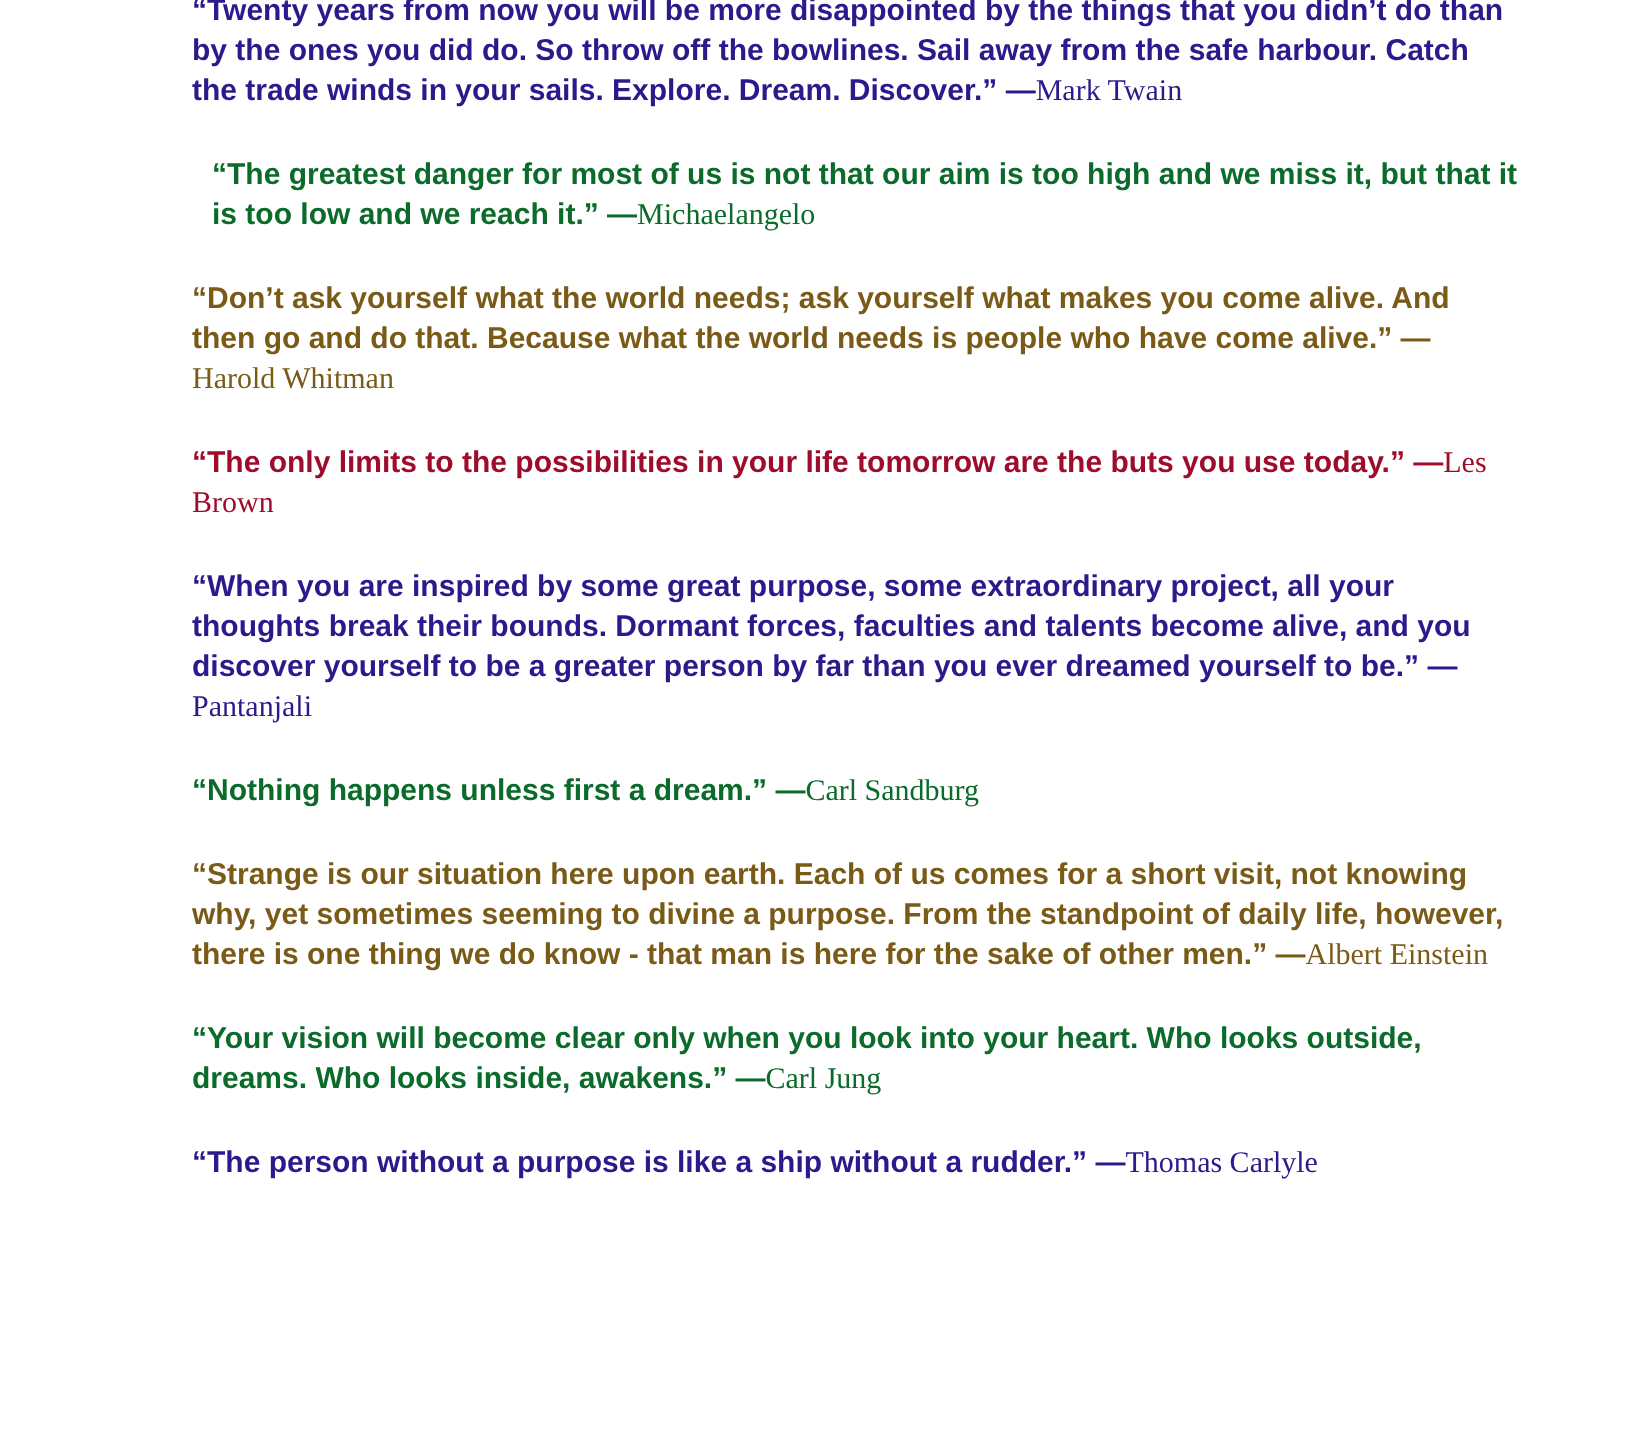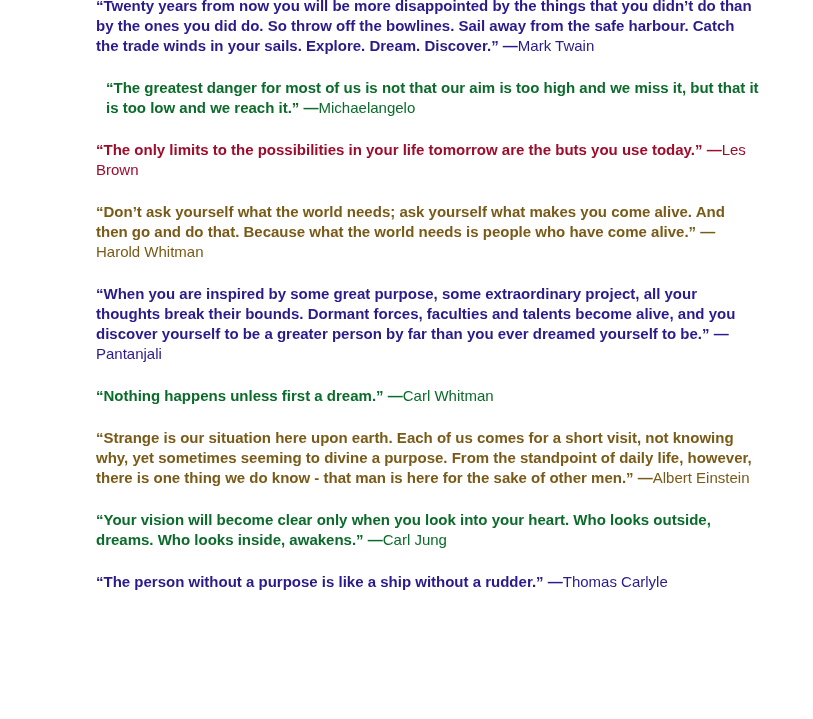--- a/index.html
+++ b/index.html
@@ -27,34 +27,35 @@
     margin-bottom: 22px;
   }
   .quote-block:first-child {
     margin-top: -4px;
   }
   .quote-text {
     font-weight: bold;
   }
   .attribution {
     font-weight: normal;
+    font-family: Liberation Serif, serif;
   }
   .dash {
     font-weight: bold;
   }
   
 </style>
 </head>
 <body>
 
 <div class="page">
   <div id="quote-list">
       <p class="quote-block" style="color: rgb(42, 26, 140);"><span class="quote-text">“Twenty years from now you will be more disappointed by the things that you didn’t do than by the ones you did do. So throw off the bowlines. Sail away from the safe harbour. Catch the trade winds in your sails. Explore. Dream. Discover.”</span> <span class="dash">—</span><span class="attribution">Mark Twain</span></p>
       <p class="quote-block" style="color: rgb(10, 107, 42); margin-left: 10px;"><span class="quote-text">“The greatest danger for most of us is not that our aim is too high and we miss it, but that it is too low and we reach it.”</span> <span class="dash">—</span><span class="attribution">Michaelangelo</span></p>
+      <p class="quote-block" style="color: rgb(122, 90, 23);"><span class="quote-text">“Don’t ask yourself what the world needs; ask yourself what makes you come alive. And then go and do that. Because what the world needs is people who have come alive.”</span> <span class="dash">—</span><span class="attribution">Harold Whitman</span></p>
       <p class="quote-block" style="color: rgb(158, 11, 43);"><span class="quote-text">“The only limits to the possibilities in your life tomorrow are the buts you use today.”</span> <span class="dash">—</span><span class="attribution">Les Brown</span></p>
-      <p class="quote-block" style="color: rgb(122, 90, 23);"><span class="quote-text">“Don’t ask yourself what the world needs; ask yourself what makes you come alive. And then go and do that. Because what the world needs is people who have come alive.”</span> <span class="dash">—</span><span class="attribution">Harold Whitman</span></p>
       <p class="quote-block" style="color: rgb(42, 26, 140);"><span class="quote-text">“When you are inspired by some great purpose, some extraordinary project, all your thoughts break their bounds. Dormant forces, faculties and talents become alive, and you discover yourself to be a greater person by far than you ever dreamed yourself to be.”</span> <span class="dash">—</span><span class="attribution">Pantanjali</span></p>
-      <p class="quote-block" style="color: rgb(10, 107, 42);"><span class="quote-text">“Nothing happens unless first a dream.”</span> <span class="dash">—</span><span class="attribution">Carl Whitman</span></p>
+      <p class="quote-block" style="color: rgb(10, 107, 42);"><span class="quote-text">“Nothing happens unless first a dream.”</span> <span class="dash">—</span><span class="attribution">Carl Sandburg</span></p>
       <p class="quote-block" style="color: rgb(122, 90, 23);"><span class="quote-text">“Strange is our situation here upon earth. Each of us comes for a short visit, not knowing why, yet sometimes seeming to divine a purpose. From the standpoint of daily life, however, there is one thing we do know - that man is here for the sake of other men.”</span> <span class="dash">—</span><span class="attribution">Albert Einstein</span></p>
       <p class="quote-block" style="color: rgb(10, 107, 42);"><span class="quote-text">“Your vision will become clear only when you look into your heart. Who looks outside, dreams. Who looks inside, awakens.”</span> <span class="dash">—</span><span class="attribution">Carl Jung</span></p>
       <p class="quote-block" style="color: rgb(42, 26, 140);"><span class="quote-text">“The person without a purpose is like a ship without a rudder.”</span> <span class="dash">—</span><span class="attribution">Thomas Carlyle</span></p>
     </div>
 </div>
 
 </body></html>

